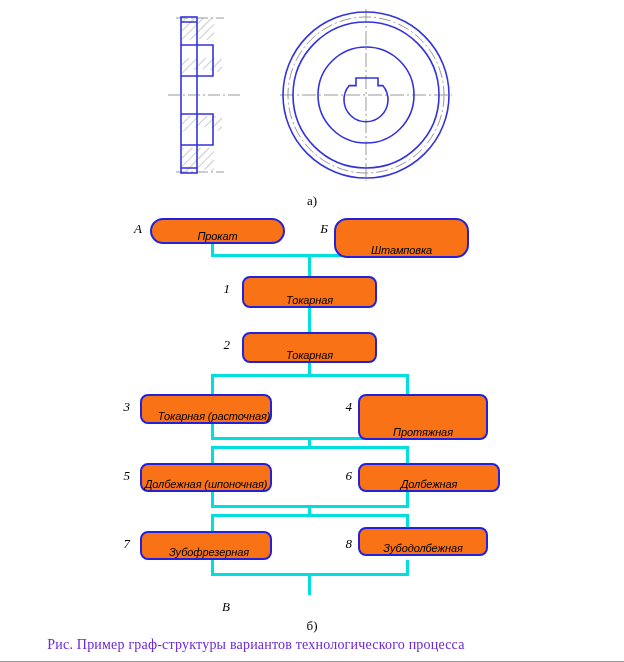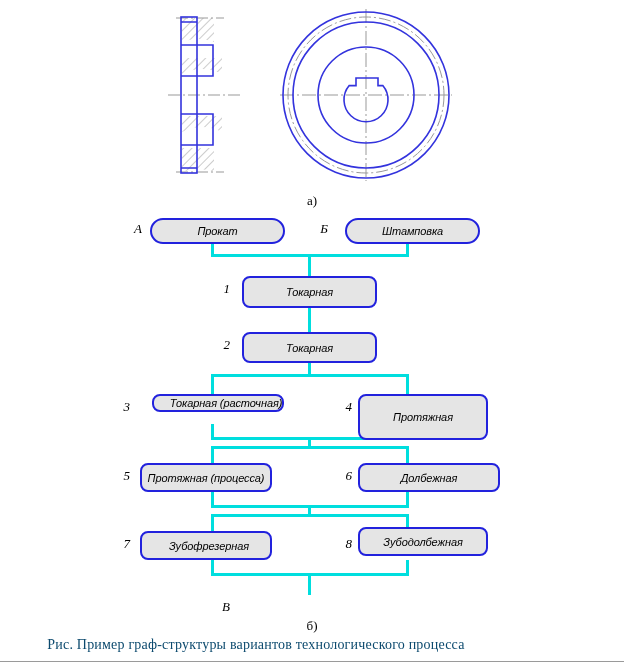--- a/index.html
+++ b/index.html
@@ -40,24 +40,24 @@
   
   #flowchart {
     position: absolute;
     left: 0; top: 208px;
     width: 624px; height: 405px;
   }
 
   .node {
     position: absolute;
     box-sizing: border-box;
-    background: #e5e5e5;
+    background: #f97316;
     border: 2px solid #2222dd;
     display: flex;
-    align-items: center;
+    align-items: flex-end;
     justify-content: center;
     z-index: 3;
   }
   .node-label {
     font-family: "Liberation Sans", sans-serif;
     font-style: italic;
     font-size: 11px;
     color: #000000;
     white-space: nowrap;
     letter-spacing: -0.1px;
@@ -87,21 +87,21 @@
 
   
   #caption {
     position: absolute;
     top: 637px;
     left: 0;
     width: 512px;
     text-align: center;
     font-family: "Liberation Serif", serif;
     font-size: 14px;
-    color: #0c4a6e;
+    color: #6d28d9;
     letter-spacing: 0.2px;
   }
 </style>
 </head>
 <body>
 
 <div id="drawing-area">
   <svg id="drawing-svg" width="624" height="190" viewBox="0 0 624 190" xmlns="http://www.w3.org/2000/svg">
     <defs>
       <pattern id="hatchA" width="6" height="6" patternTransform="rotate(45)" patternUnits="userSpaceOnUse">
@@ -207,47 +207,47 @@
   <div class="conn" style="left:406px; top:352px; width:3px;  height:16px;"></div>
   <div class="conn" style="left:211px; top:365px; width:198px;height:3px;"></div>
   <div class="conn" style="left:308px; top:365px; width:3px;  height:22px;"></div>
 
   <div class="idx" style="left:124px; top:13px; width:18px;">А</div>
   <div class="node rounded" style="left:150px; top:10px; width:135px; height:26px;">
     <span class="node-label">Прокат</span>
   </div>
 
   <div class="idx" style="left:310px; top:13px; width:18px;">Б</div>
-  <div class="node rounded" style="left:345px; top:10px; width:135px; height:26px;">
+  <div class="node rounded" style="left:334px; top:10px; width:135px; height:40px;">
     <span class="node-label">Штамповка</span>
   </div>
 
   <div class="idx" style="left:212px; top:73px; width:18px;">1</div>
   <div class="node rect" style="left:242px; top:68px; width:135px; height:32px;">
     <span class="node-label">Токарная</span>
   </div>
 
   <div class="idx" style="left:212px; top:129px; width:18px;">2</div>
   <div class="node rect" style="left:242px; top:124px; width:135px; height:31px;">
     <span class="node-label">Токарная</span>
   </div>
 
   <div class="idx" style="left:112px; top:191px; width:18px;">3</div>
-  <div class="node rect" style="left:152px; top:186px; width:132px; height:18px;padding-left:16px;">
+  <div class="node rect" style="left:140px; top:186px; width:132px; height:30px;padding-left:16px;">
     <span class="node-label">Токарная (расточная)</span>
   </div>
 
   <div class="idx" style="left:334px; top:191px; width:18px;">4</div>
   <div class="node rect" style="left:358px; top:186px; width:130px; height:46px;">
     <span class="node-label">Протяжная</span>
   </div>
 
   <div class="idx" style="left:112px; top:260px; width:18px;">5</div>
   <div class="node rect" style="left:140px; top:255px; width:132px; height:29px;">
-    <span class="node-label">Протяжная (процесса)</span>
+    <span class="node-label">Долбежная (шпоночная)</span>
   </div>
 
   <div class="idx" style="left:334px; top:260px; width:18px;">6</div>
   <div class="node rect" style="left:358px; top:255px; width:142px; height:29px;">
     <span class="node-label">Долбежная</span>
   </div>
 
   <div class="idx" style="left:112px; top:328px; width:18px;">7</div>
   <div class="node rect" style="left:140px; top:323px; width:132px; height:29px;padding-left:6px;">
     <span class="node-label">Зубофрезерная</span>

